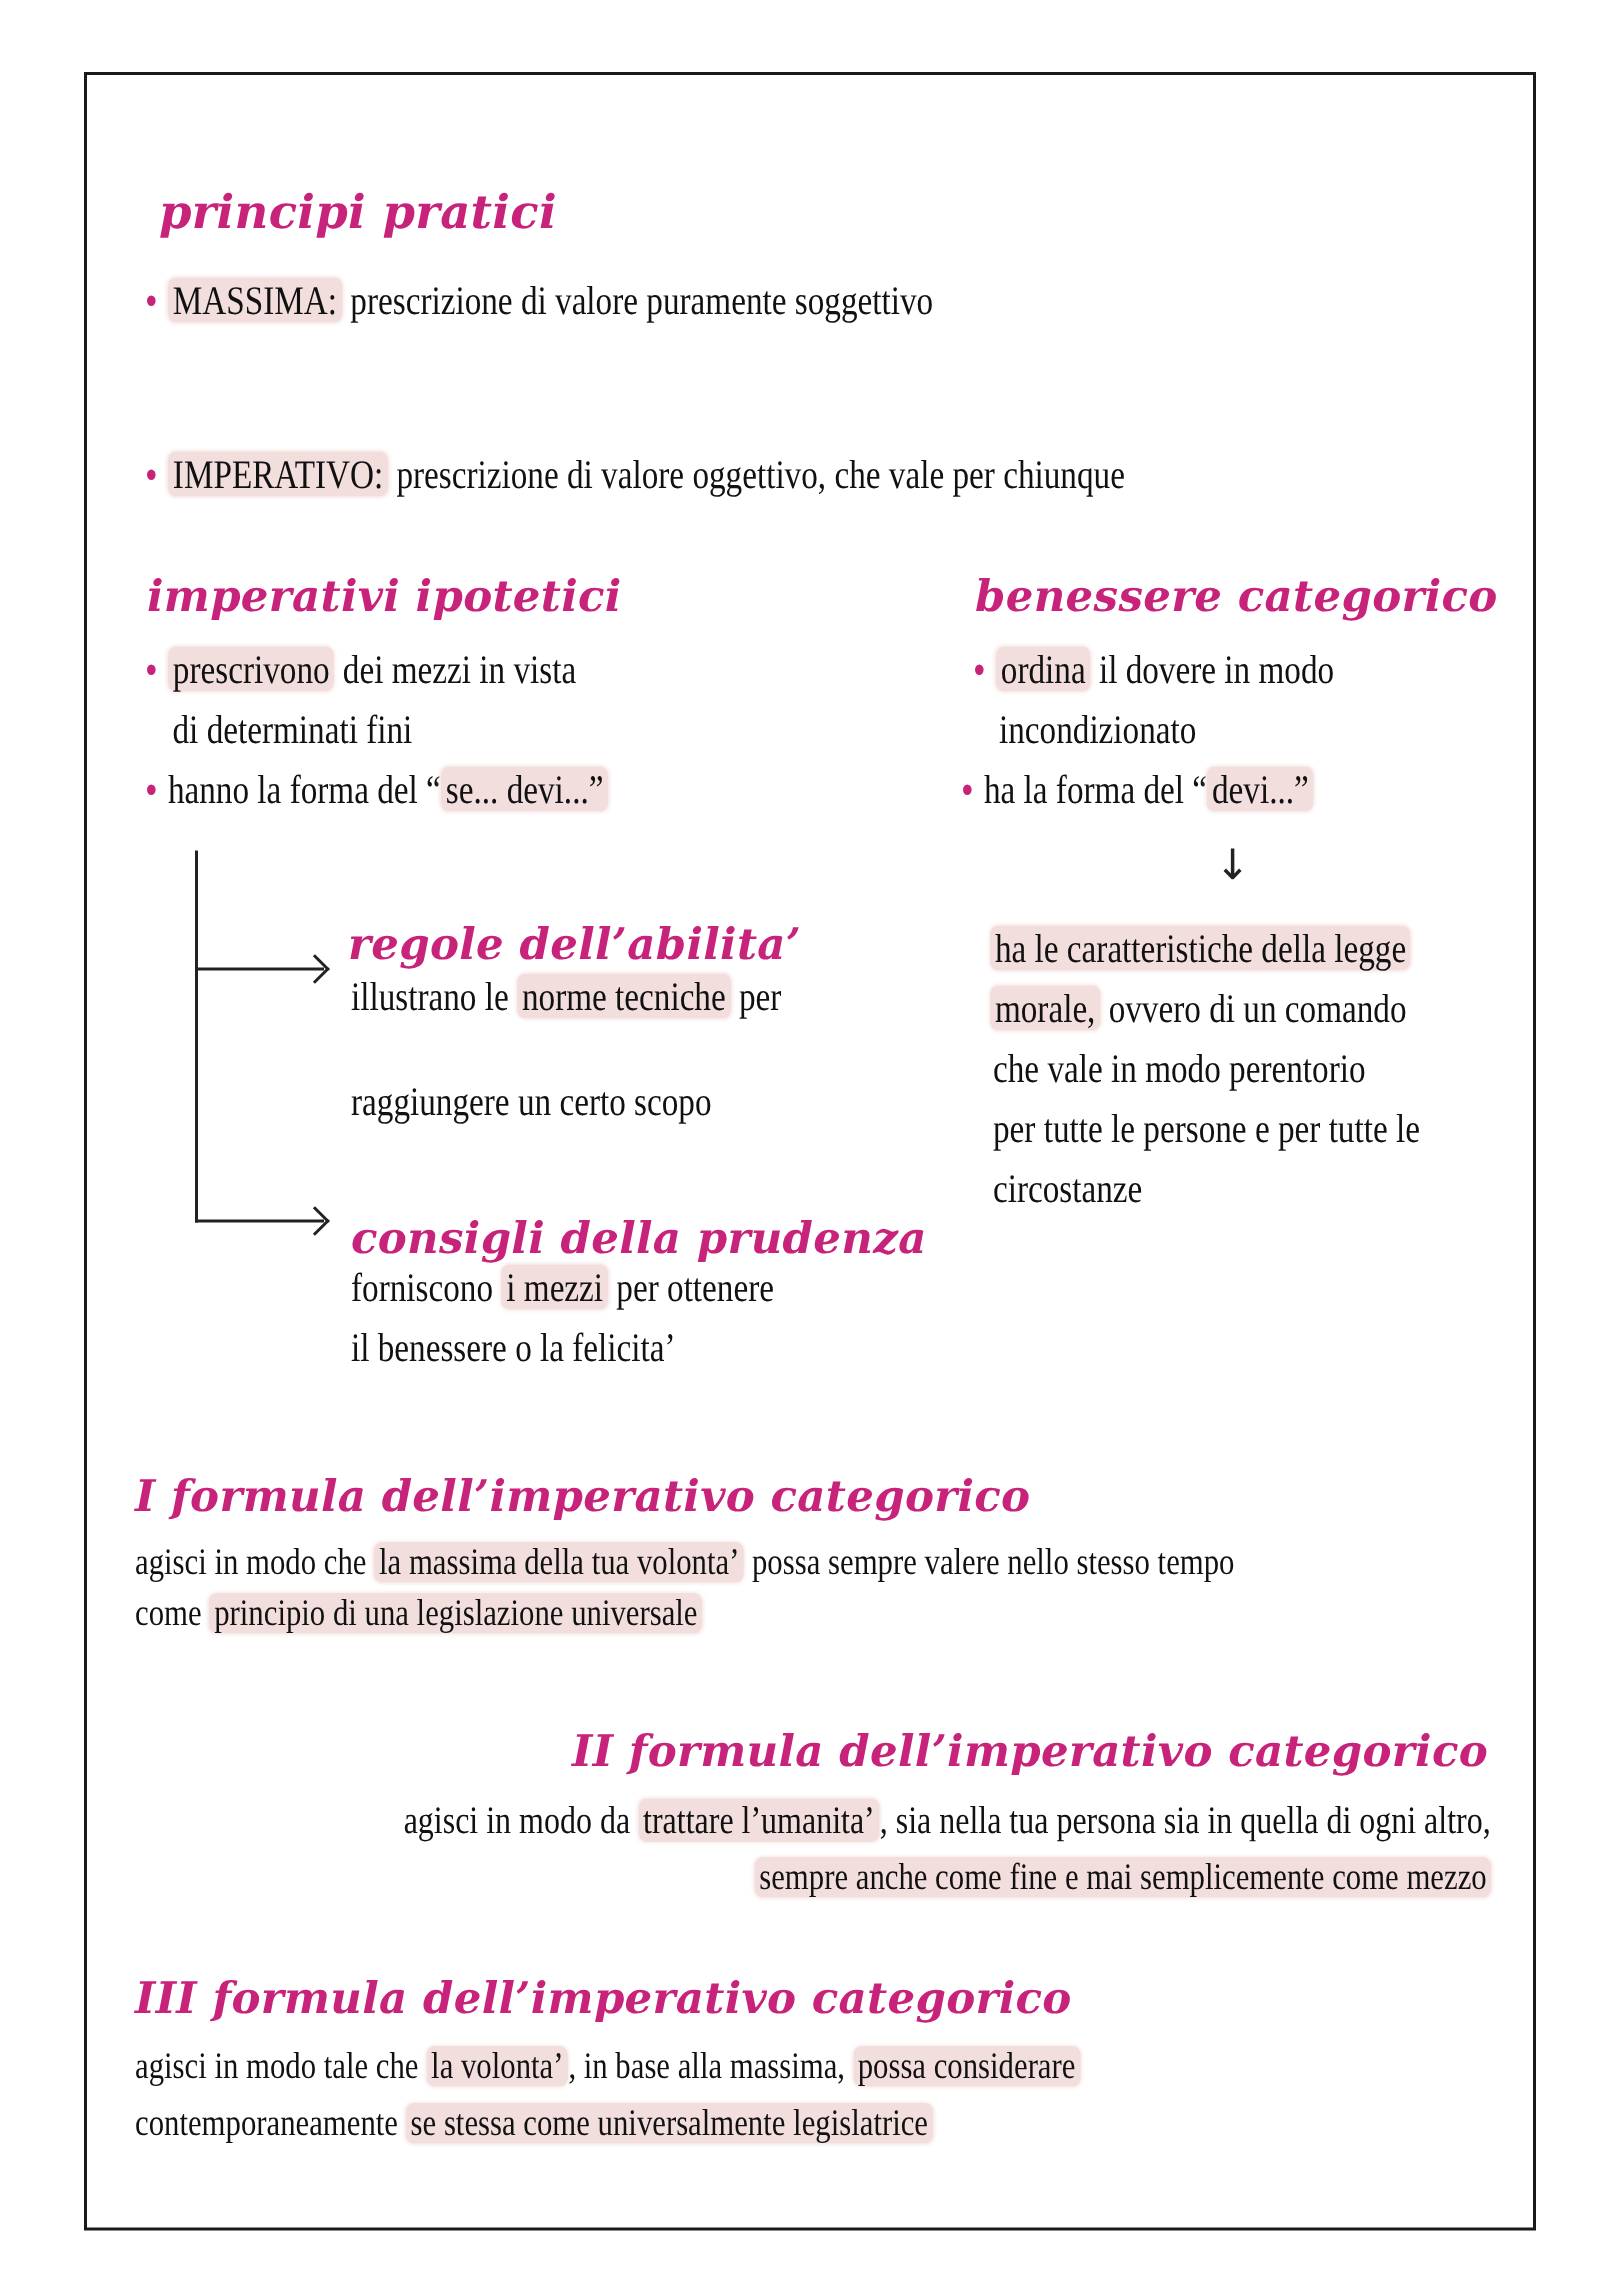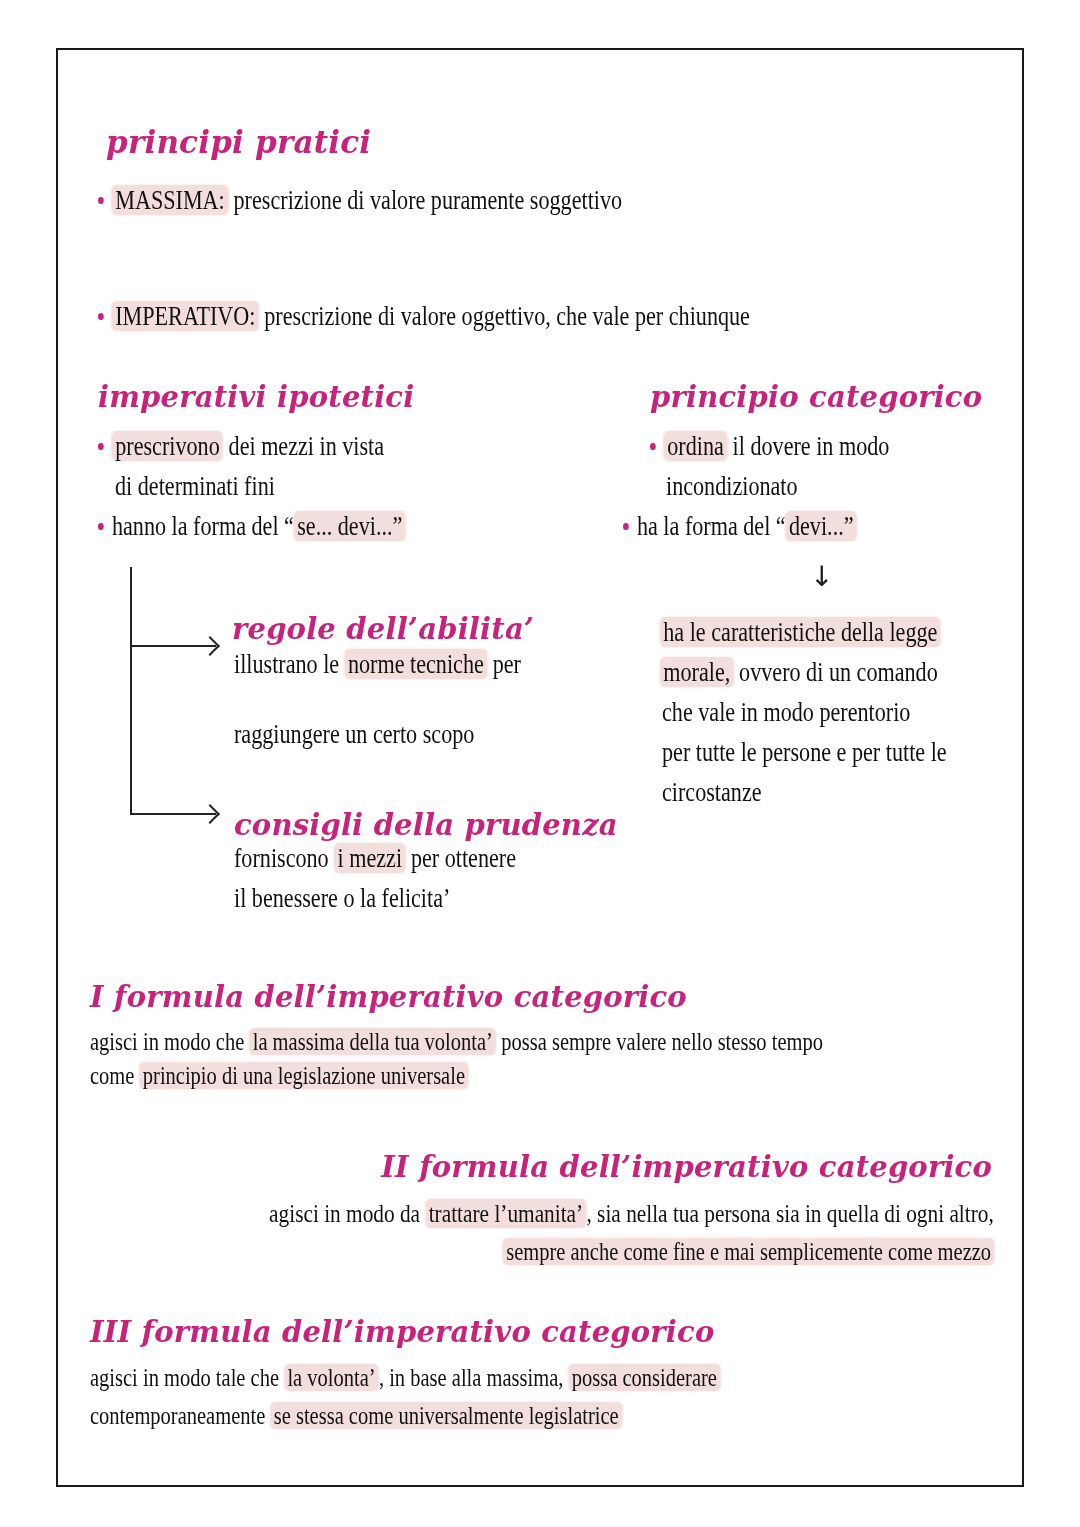--- a/index.html
+++ b/index.html
@@ -64,28 +64,28 @@
 </div>
 
 <div class="abs title t-md" style="left:234px; top:780px;margin-top:28px;">consigli della prudenza</div>
 <div class="abs txt" style="left:234px; top:838px;">
   <span class="cond"><span>forniscono </span><span class="hl">i mezzi</span><span> per ottenere</span></span>
 </div>
 <div class="abs txt" style="left:234px; top:878px;">
   <span class="cond">il benessere o la felicita’</span>
 </div>
 
-<div class="abs title t-md" style="left:650px; top:380px;">principio categorico</div>
+<div class="abs title t-md" style="left:650px; top:380px;">benessere categorico</div>
 <div class="abs txt" style="left:650px; top:426px;">
   <span class="cond"><span class="bullet"></span><span class="hl">ordina</span><span> il dovere in modo</span></span>
 </div>
 <div class="abs txt" style="left:666px; top:466px;">
   <span class="cond">incondizionato</span>
 </div>
-<div class="abs txt" style="left:623px; top:506px;">
+<div class="abs txt" style="left:642px; top:506px;">
   <span class="cond"><span class="bullet"></span><span>ha la forma del “</span><span class="hl">devi...”</span></span>
 </div>
 <div class="down-arrow" style="left:810px; top:560px;">↓</div>
 
 <div class="abs txt" style="left:660px; top:612px;">
   <span class="cond"><span class="hl">ha le caratteristiche della legge</span></span>
 </div>
 <div class="abs txt" style="left:660px; top:652px;">
   <span class="cond"><span class="hl">morale,</span><span> ovvero di un comando</span></span>
 </div>

